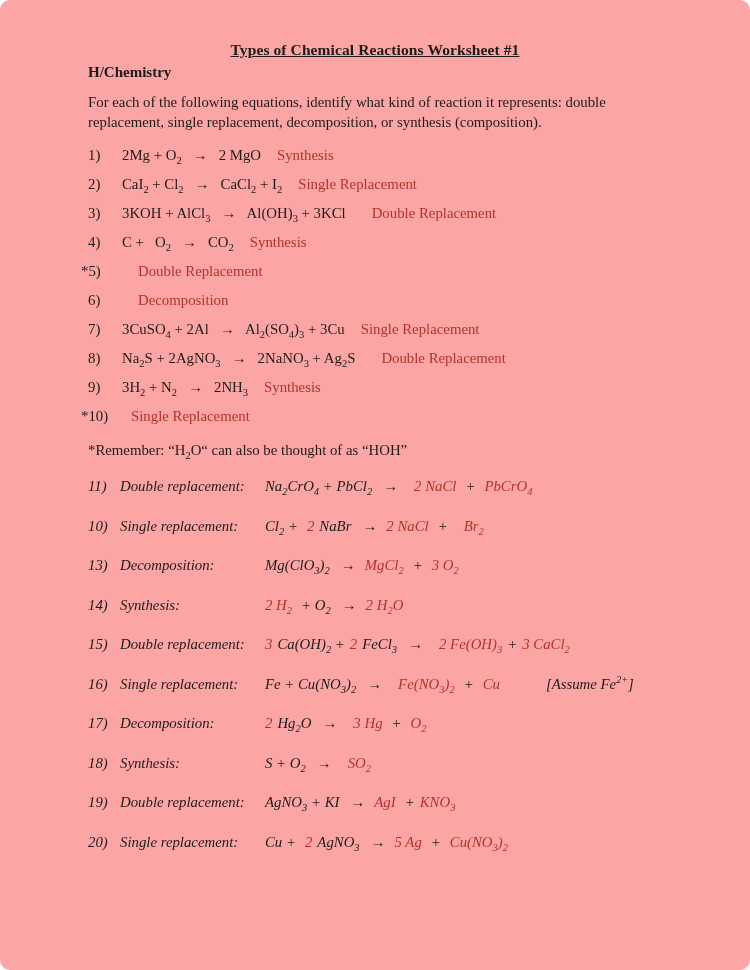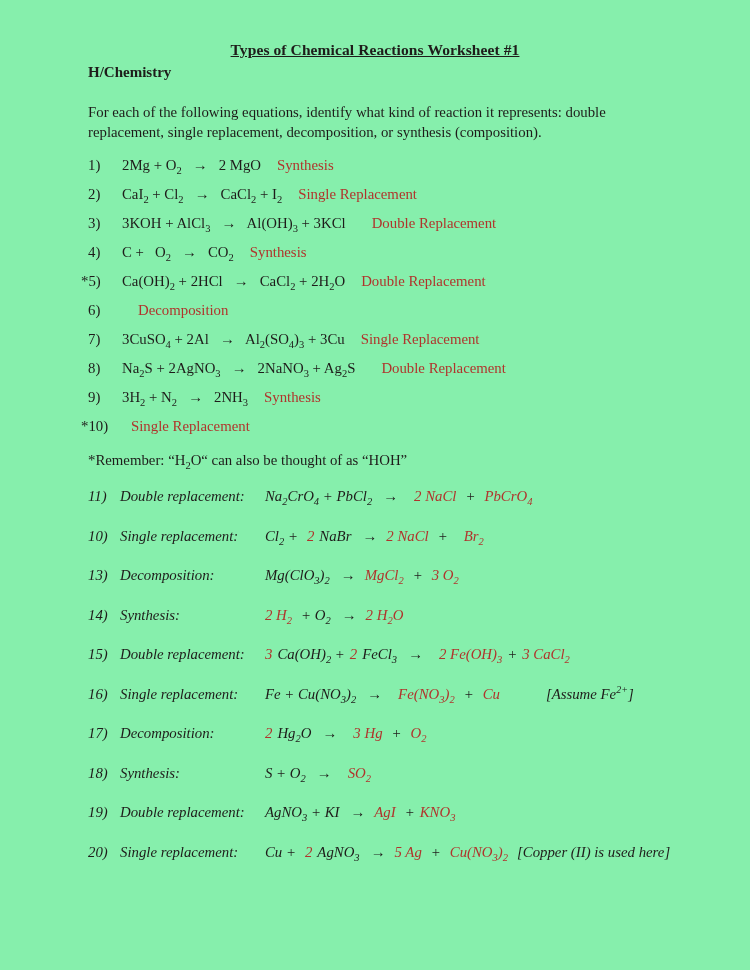--- a/index.html
+++ b/index.html
@@ -3,28 +3,28 @@
 <meta charset="utf-8">
 <style>
   html,body{margin:0;padding:0;}
   body{
     width:750px;height:970px;
     background:#fbfbfa;
     font-family:"Liberation Serif","DejaVu Serif",serif;
     color:var(--ink,#1e1c1a);
     -webkit-font-smoothing:antialiased;
   }
-  .page{position:relative;width:750px;height:970px;background:#86efac;overflow:hidden;}
+  .page{position:relative;width:750px;height:970px;background:#fca5a5;overflow:hidden;border-radius:10px;}
   .content{position:absolute;left:88px;top:40px;width:574px;}
   .title{
     text-align:center;font-weight:bold;font-size:15.5px;line-height:20px;
     text-decoration:underline;margin:0 0 2px 0;letter-spacing:.1px;
   }
   .course{font-weight:bold;font-size:15px;line-height:18px;margin-top:3px;}
-  .intro,.s2intro{font-size:14.8px;line-height:19.5px;margin-top:22px;}
+  .intro,.s2intro{font-size:14.8px;line-height:19.5px;margin-top:12px;}
   .s2intro{margin-top:30px;}
   .list1{margin-top:13px;}
   .row1{display:flex;align-items:baseline;line-height:20px;margin-bottom:9px;font-size:14.8px;white-space:nowrap;}
   .row1 .num{flex:none;width:34px;}
   .row1 .num.star{width:41px;margin-left:-7px;}
   .note{font-size:14.8px;line-height:20px;margin-top:14px;}
   .list2{margin-top:16px;font-style:italic;}
   .row2{display:flex;align-items:baseline;line-height:20px;margin-bottom:19.5px;font-size:14.8px;white-space:nowrap;}
   .row2 .num{flex:none;width:32px;}
   .row2 .label{flex:none;width:145px;}
@@ -63,21 +63,20 @@
           <span class="c-ink">3KOH + AlCl<sub>3</sub>  →  Al(OH)<sub>3</sub> + 3KCl</span>
           <span class="c-ans g-lg">Double Replacement</span>
         </div>
         <div class="row1">
           <span class="num">4)</span>
           <span class="c-ink">C +  O<sub>2</sub>  →  CO<sub>2</sub></span>
           <span class="c-ans g-md">Synthesis</span>
         </div>
         <div class="row1">
           <span class="num star">*5)</span>
-          <span class="c-ink">Ca(OH)<sub>2</sub> + 2HCl  →  CaCl<sub>2</sub> + 2H<sub>2</sub>O</span>
           <span class="c-ans g-md">Double Replacement</span>
         </div>
         <div class="row1">
           <span class="num">6)</span>
           <span class="c-ans g-md">Decomposition</span>
         </div>
         <div class="row1">
           <span class="num">7)</span>
           <span class="c-ink">3CuSO<sub>4</sub> + 2Al  →  Al<sub>2</sub>(SO<sub>4</sub>)<sub>3</sub> + 3Cu</span>
           <span class="c-ans g-md">Single Replacement</span>
@@ -180,17 +179,16 @@
         </div>
         <div class="row2">
           <span class="num">20)</span>
           <span class="label">Single replacement:</span>
           <span class="c-ink">Cu +</span>
           <span class="c-ans g-sm">2</span>
           <span class="c-ink g-xs">AgNO<sub>3</sub>  →</span>
           <span class="c-ans g-sm">5 Ag</span>
           <span class="c-ink g-sm">+</span>
           <span class="c-ans g-sm">Cu(NO<sub>3</sub>)<sub>2</sub></span>
-          <span class="c-ink g-sm">[Copper (II) is used here]</span>
         </div>
       </div>
   </div>
 </div>
 
 </body></html>

